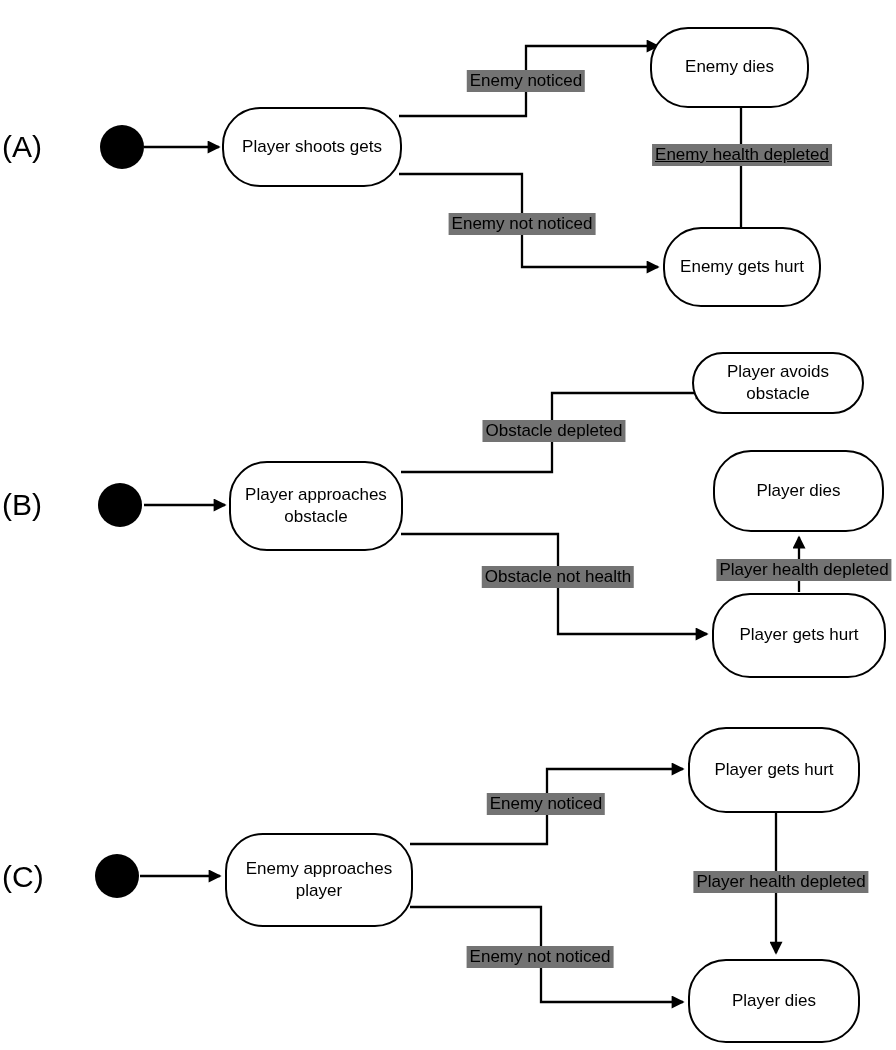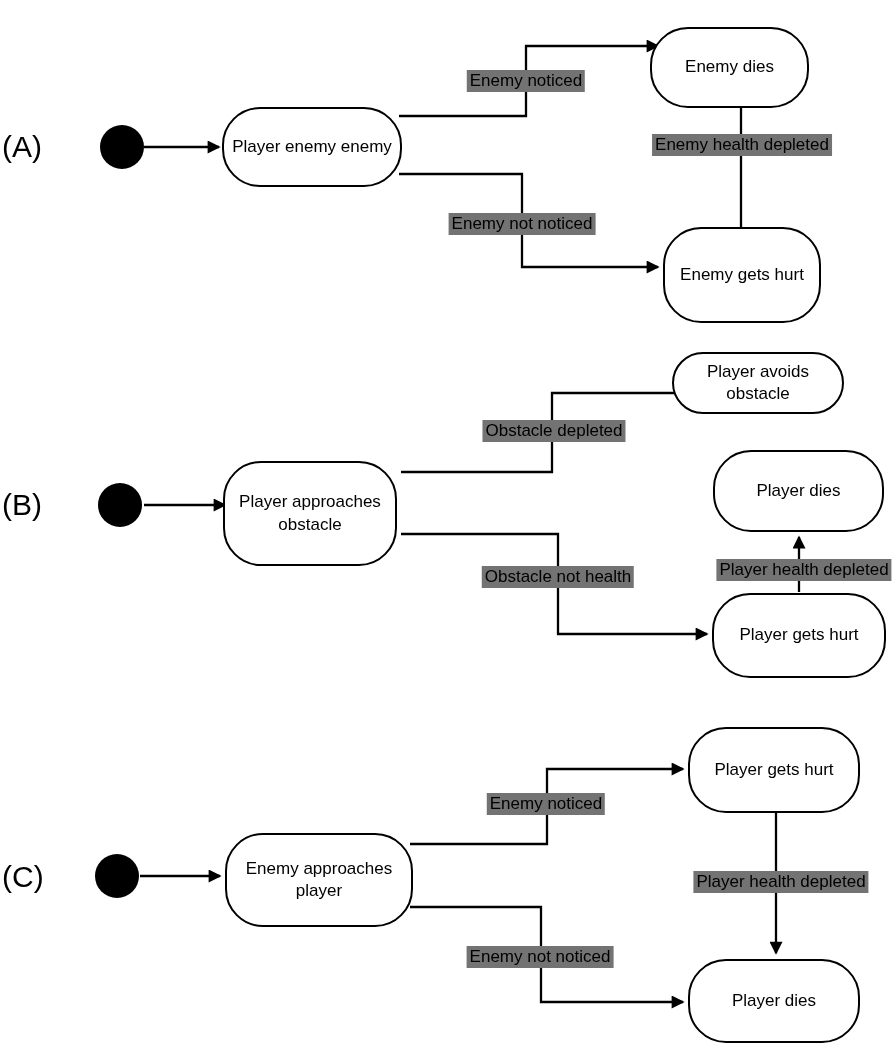--- a/index.html
+++ b/index.html
@@ -81,32 +81,32 @@
     <polyline points="799,592 799,537" marker-end="url(#arrow)"></polyline>
 
     <polyline points="140,876 220,876" marker-end="url(#arrow)"></polyline>
     <polyline points="410,844 547,844 547,769 683,769" marker-end="url(#arrow)"></polyline>
     <polyline points="410,907 541,907 541,1002 683,1002" marker-end="url(#arrow)"></polyline>
     <polyline points="776,813 776,953" marker-end="url(#arrow)"></polyline>
   </svg>
 
   <div class="section-label" style="left:2px; top:132px;">(A)</div>
   <div class="start-dot" style="left:100px; top:125px;"></div>
-  <div class="state" style="left:222px; top:107px; width:180px; height:80px;">Player enemy enemy</div>
+  <div class="state" style="left:222px; top:107px; width:180px; height:80px;">Player shoots gets</div>
   <div class="state" style="left:650px; top:7px; width:159px; height:81px;margin-top:20px;">Enemy dies</div>
-  <div class="state" style="left:663px; top:227px; width:158px; height:96px;">Enemy gets hurt</div>
+  <div class="state" style="left:663px; top:227px; width:158px; height:80px;">Enemy gets hurt</div>
   <div class="edge-label" style="left:526px; top:81px;">Enemy noticed</div>
   <div class="edge-label" style="left:522px; top:224px;">Enemy not noticed</div>
-  <div class="edge-label" style="left:742px; top:145px;">Enemy health depleted</div>
+  <div class="edge-label" style="left:742px; top:155px;text-decoration:underline;">Enemy health depleted</div>
 
   <div class="section-label" style="left:2px; top:490px;">(B)</div>
   <div class="start-dot" style="left:98px; top:483px;"></div>
-  <div class="state" style="left:223px; top:461px; width:174px; height:105px;">Player approaches
+  <div class="state" style="left:229px; top:461px; width:174px; height:90px;">Player approaches
 obstacle</div>
-  <div class="state" style="left:672px; top:352px; width:172px; height:62px;">Player avoids
+  <div class="state" style="left:692px; top:352px; width:172px; height:62px;">Player avoids
 obstacle</div>
   <div class="state" style="left:713px; top:450px; width:171px; height:82px;">Player dies</div>
   <div class="state" style="left:712px; top:593px; width:174px; height:85px;">Player gets hurt</div>
   <div class="edge-label" style="left:554px; top:431px;">Obstacle depleted</div>
   <div class="edge-label" style="left:558px; top:577px;">Obstacle not health</div>
   <div class="edge-label" style="left:804px; top:570px;">Player health depleted</div>
 
   <div class="section-label" style="left:2px; top:862px;">(C)</div>
   <div class="start-dot" style="left:95px; top:854px;"></div>
   <div class="state" style="left:225px; top:833px; width:188px; height:94px;">Enemy approaches

